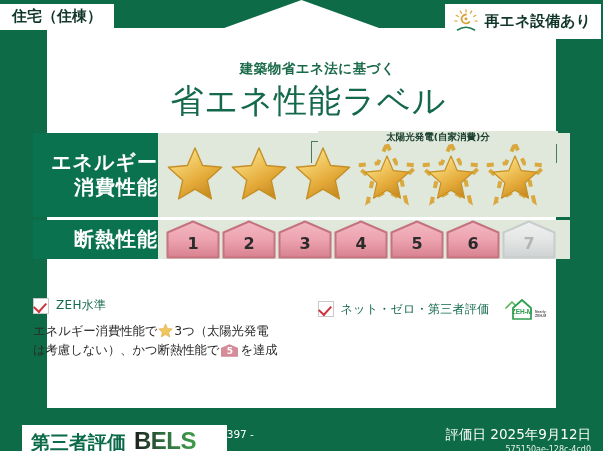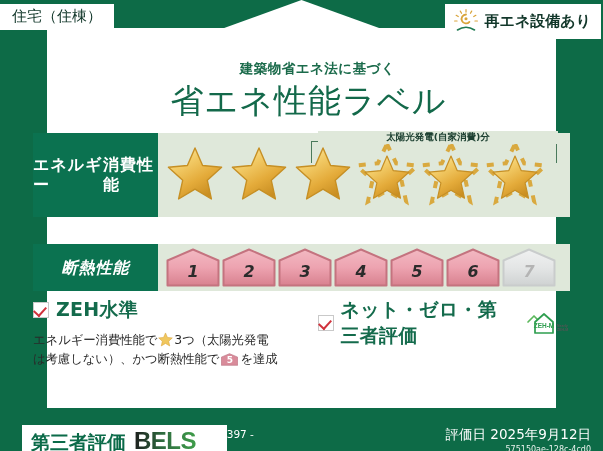--- a/index.html
+++ b/index.html
@@ -24,21 +24,21 @@
   }
   .roof-shape{
     position:absolute;
     left:47px;top:0px;width:509px;height:92px;
   }
   
   .tag-left{
     position:absolute;left:0px;top:4px;
     background:#ffffff;
     padding:5px 12px 6px 12px;
-    font-size:15px;font-weight:normal;color:#12372a;
+    font-size:15px;font-weight:bold;color:#12372a;
     letter-spacing:0px;
     line-height:1;
     z-index:6;
   }
   
   .tag-right{
     position:absolute;right:2px;top:4px;
     background:#ffffff;
     padding:4px 10px 5px 8px;
     display:flex;align-items:center;gap:6px;
@@ -63,28 +63,28 @@
     letter-spacing:1px;
     z-index:5;
   }
   
   .row{
     position:absolute;left:33px;width:537px;
     display:flex;align-items:stretch;
     z-index:5;
   }
   #row-energy{ top:133px; height:84px; }
-  #row-insul { top:244px; height:47px;font-style:italic; }
+  #row-insul { top:220px; height:39px; }
   .row-label{
     width:125px;flex:none;
     background:#0b7250;
     color:#ffffff;
-    display:flex;flex-direction:row;
-    align-items:center;justify-content:center;
-    font-size:16px;font-weight:bold;
+    display:flex;flex-direction:column;
+    align-items:flex-end;justify-content:center;
+    font-size:20px;font-weight:bold;
     line-height:1.25;
     letter-spacing:1px;
   }
   .row-body{
     flex:1;
     background:#dfe8da;
     position:relative;
     display:flex;align-items:center;
   }
   
@@ -135,21 +135,21 @@
     border:1.6px solid #c9c9c9;background:#fff;
     position:relative;box-sizing:border-box;
   }
   .cbox::after{
     content:"";position:absolute;
     left:2px;top:1px;width:6px;height:10px;
     border:solid #d0323c;border-width:0 2.6px 2.6px 0;
     transform:rotate(42deg);
   }
   .check-title{
-    font-size:19px;font-weight:bold;color:#146b4c;letter-spacing:.3px;
+    font-size:12px;font-weight:normal;color:#146b4c;letter-spacing:.3px;
   }
   .check-desc{
     margin-top:7px;
     font-size:12.4px;color:#2a2a2a;line-height:1.55;
     letter-spacing:-.1px;
   }
   .inline-star{display:inline-block;vertical-align:-3px;margin:0 1px;}
   .inline-badge{
     display:inline-block;vertical-align:-4px;margin:0 2px;
     width:17px;height:15px;position:relative;

